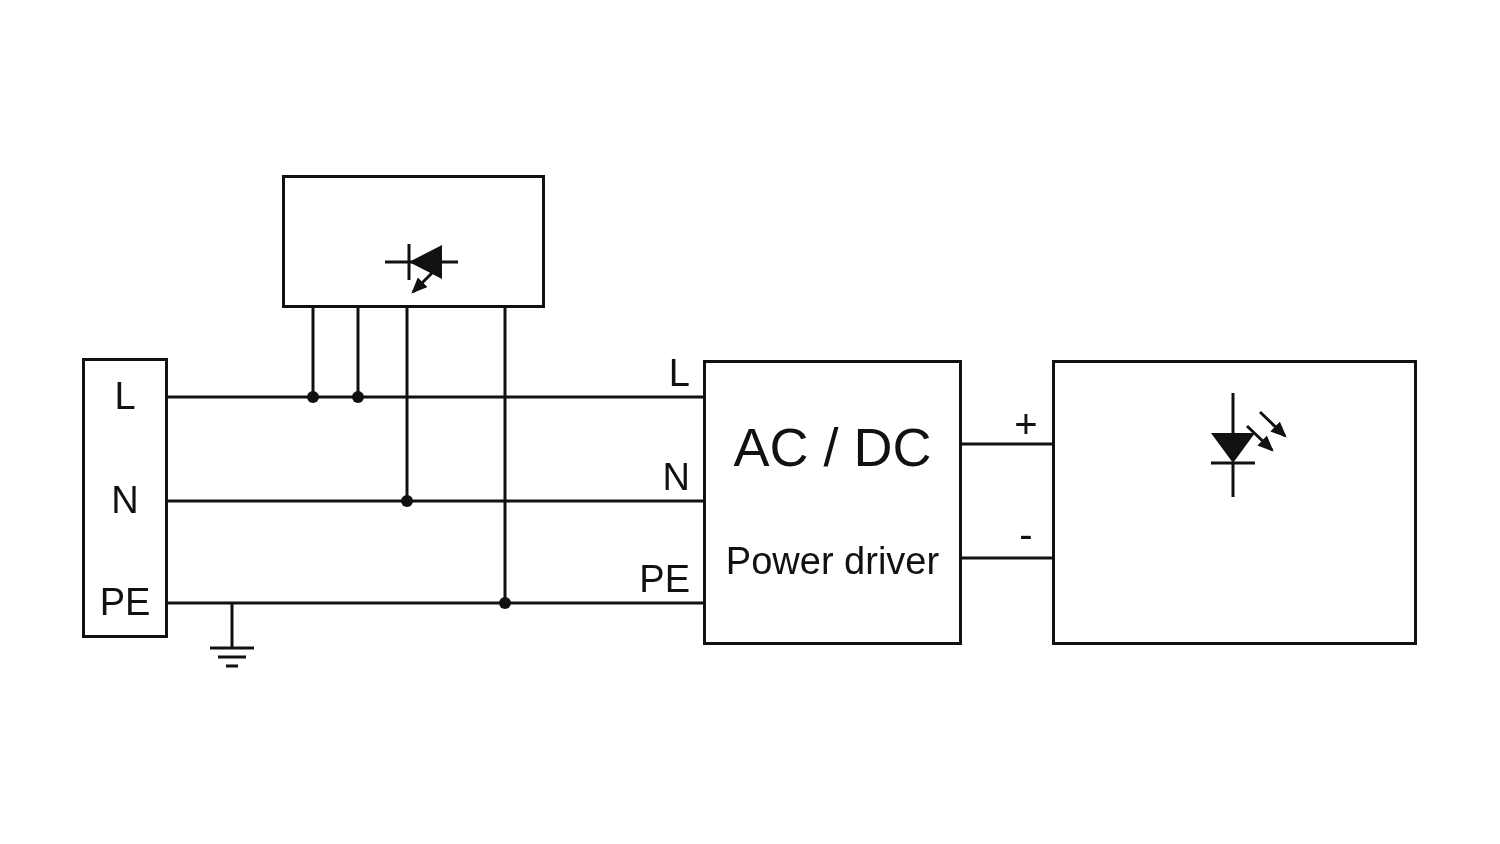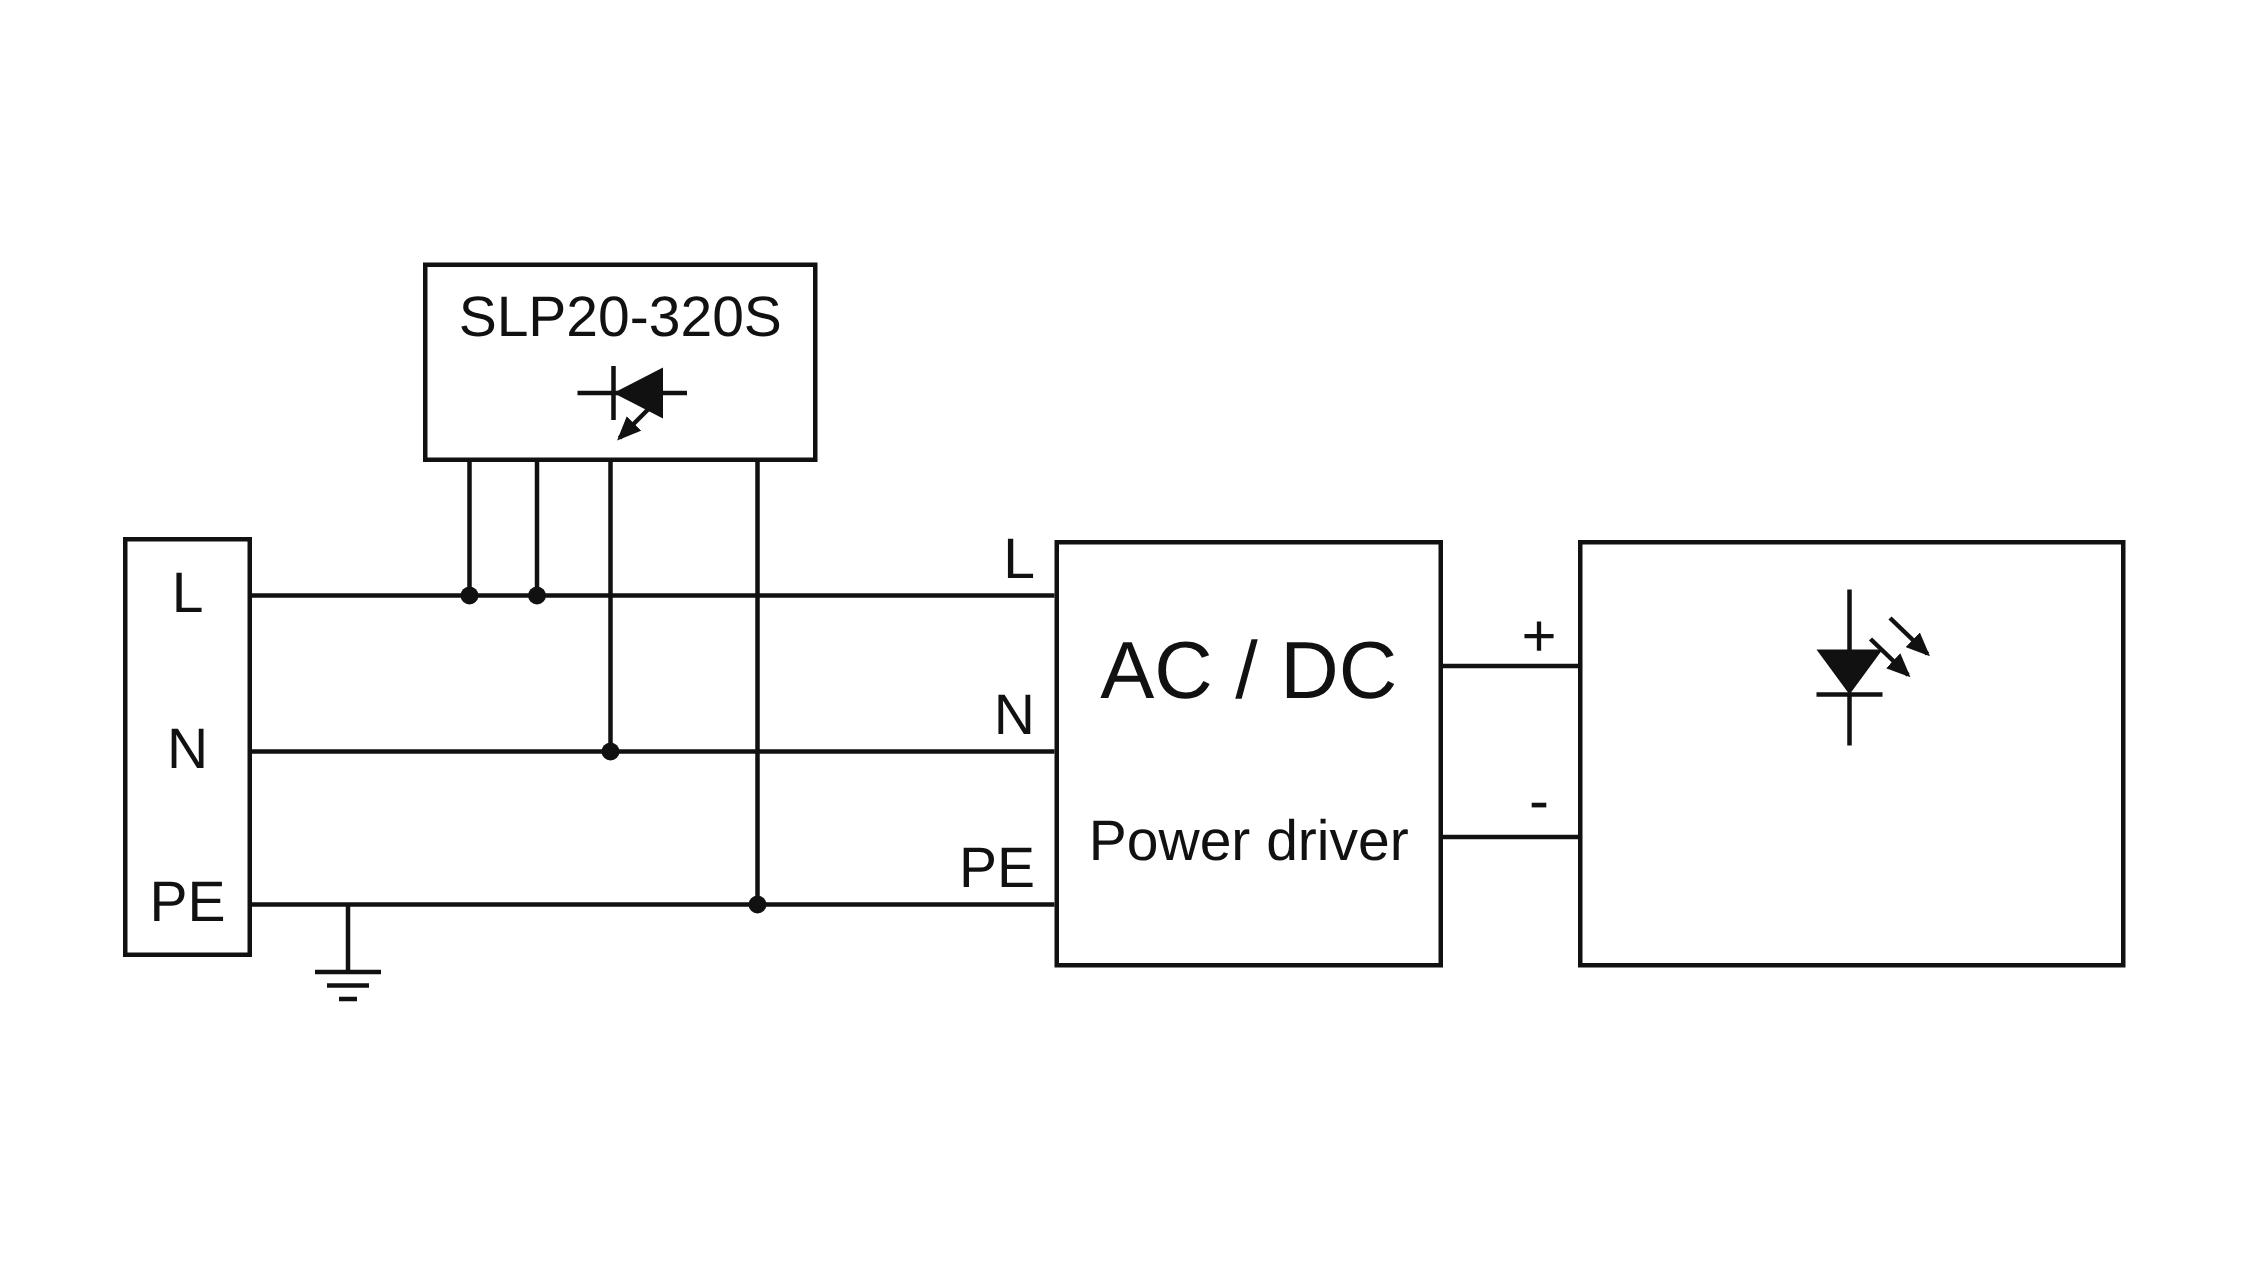--- a/index.html
+++ b/index.html
@@ -88,21 +88,20 @@
       <line x1="1247" y1="426" x2="1272" y2="450" marker-end="url(#ah)"></line>
       <line x1="1260" y1="412" x2="1285" y2="436" marker-end="url(#ah)"></line>
     </g>
   </svg>
 
   <div class="box" style="left:82px; top:358px; width:86px; height:280px;"></div>
   <div class="box" style="left:282px; top:175px; width:263px; height:133px;"></div>
   <div class="box" style="left:703px; top:360px; width:259px; height:285px;"></div>
   <div class="box" style="left:1052px; top:360px; width:365px; height:285px;"></div>
 
-  <div class="label t38 ctr" style="left:282px; top:191px; width:263px;">SLP20-320S</div>
 
   <div class="label t38 ctr" style="left:84px; top:375px; width:82px;">L</div>
   <div class="label t38 ctr" style="left:84px; top:479px; width:82px;">N</div>
   <div class="label t38 ctr" style="left:84px; top:581px; width:82px;">PE</div>
 
   <div class="label t38 rt" style="left:560px; top:352px; width:130px;">L</div>
   <div class="label t38 rt" style="left:560px; top:456px; width:130px;">N</div>
   <div class="label t38 rt" style="left:560px; top:558px; width:130px;">PE</div>
 
   <div class="label t54 ctr" style="left:703px; top:418px; width:259px;">AC / DC</div>

